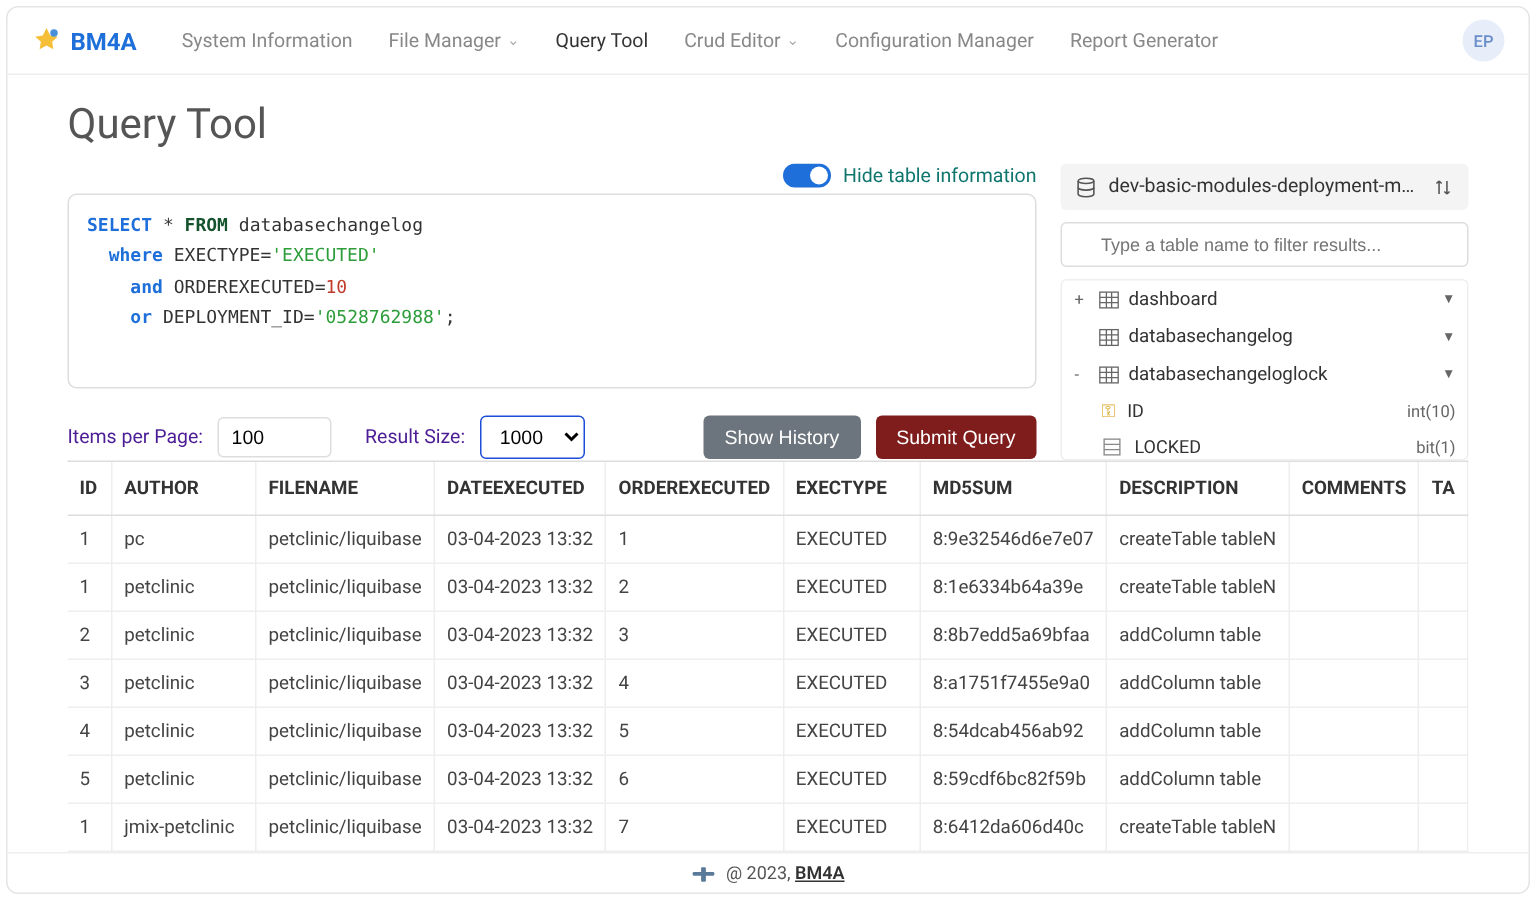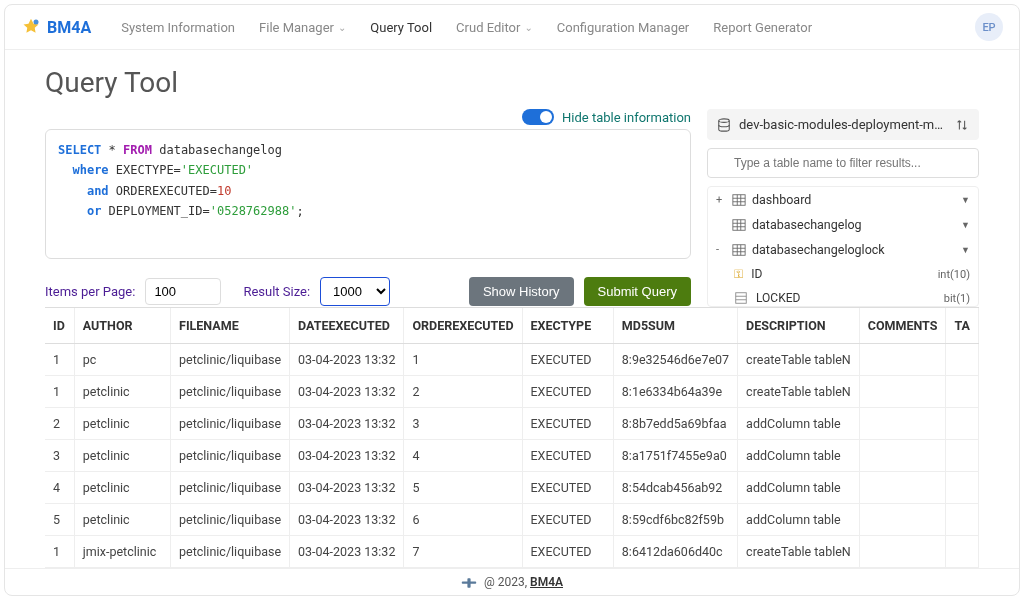--- a/index.html
+++ b/index.html
@@ -13,35 +13,35 @@
 .chevron-small { font-size: 10px; color: #aaa; }
 .avatar { margin-left: auto; width: 28px; height: 28px; border-radius: 50%; background: #e8eef9; color: #6b8fc9; display: flex; align-items: center; justify-content: center; font-size: 11px; font-weight: 500; }
 .page-title { font-size: 28px; color: #555; padding: 16px 40px 10px; }
 .main { display: flex; gap: 16px; padding: 0 40px; flex: 1; overflow: hidden; }
 .left-col { flex: 1; display: flex; flex-direction: column; min-width: 0; }
 .toggle-row { display: flex; justify-content: flex-end; align-items: center; gap: 8px; font-size: 13px; color: #0f766e; margin-bottom: 4px; }
 .toggle { width: 32px; height: 16px; background: #1e6fd9; border-radius: 8px; position: relative; cursor: pointer; }
 .toggle::after { content: ""; position: absolute; right: 2px; top: 2px; width: 12px; height: 12px; background: #fff; border-radius: 50%; }
 .sql-editor { border: 1px solid #ddd; border-radius: 6px; padding: 10px 12px; font-family: Consolas, Monaco, monospace; font-size: 12px; line-height: 1.7; min-height: 130px; background: #fff; }
 .kw-select { color: #1e6fd9; font-weight: 600; }
-.kw-from { color: #a21caf; font-weight: 600; }
+.kw-from { color: #14532d; font-weight: 600; }
 .kw-where { color: #1e6fd9; font-weight: 600; }
 .kw-and { color: #1e6fd9; font-weight: 600; }
 .kw-or { color: #1e6fd9; font-weight: 600; }
 .ident { color: #333; }
 .op { color: #333; }
 .str { color: #2d9d3a; }
 .num { color: #c0392b; }
 .controls-row { display: flex; align-items: center; gap: 10px; margin: 18px 0 14px; font-size: 13px; }
 .controls-row label { color: #4c1d95; }
 .input-small { border: 1px solid #ddd; border-radius: 4px; padding: 5px 8px; width: 76px; font-size: 13px; }
 .select-small { border: 1px solid #1d4ed8; border-radius: 4px; padding: 5px 8px; width: 70px; font-size: 13px; background: #fff; }
 .btn { border: none; border-radius: 4px; padding: 7px 14px; font-size: 13px; cursor: pointer; }
 .btn-gray { background: #6c757d; color: #fff; }
-.btn-blue { background: #4d7c0f; color: #fff; }
+.btn-blue { background: #7f1d1d; color: #fff; }
 .spacer { flex: 1; }
 .right-col { width: 272px; display: flex; flex-direction: column; gap: 8px; }
 .db-header { background: #f4f4f4; border-radius: 4px; padding: 8px 10px; display: flex; align-items: center; gap: 8px; font-size: 13px; color: #333; }
 .icon-sm { width: 14px; height: 14px; flex-shrink: 0; }
 .db-header .sort-icon { margin-left: auto; color: #666; }
 .filter-input { border: 1px solid #ddd; border-radius: 4px; padding: 7px 26px; font-size: 12px; color: #999; background: #fff; }
 .tree { border: 1px solid #eee; border-radius: 4px; overflow-y: auto; flex: 1; font-size: 12.5px; max-height: 155px; }
 .tree-row { display: flex; align-items: center; padding: 5px 8px; gap: 6px; cursor: pointer; }
 .tree-toggle { width: 10px; color: #666; font-size: 11px; }
 .tree-caret { margin-left: auto; color: #666; font-size: 9px; }

